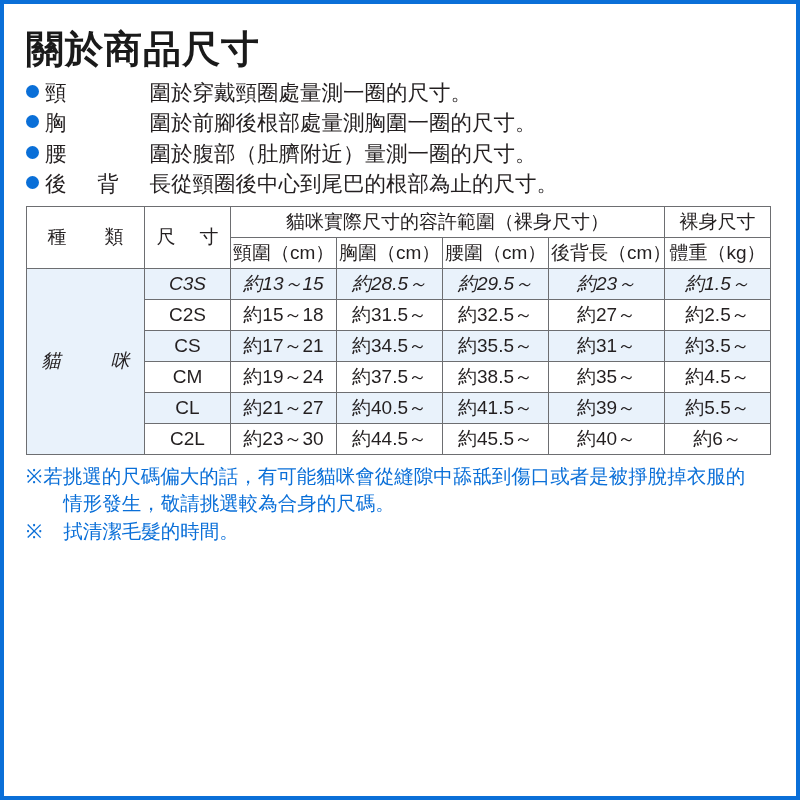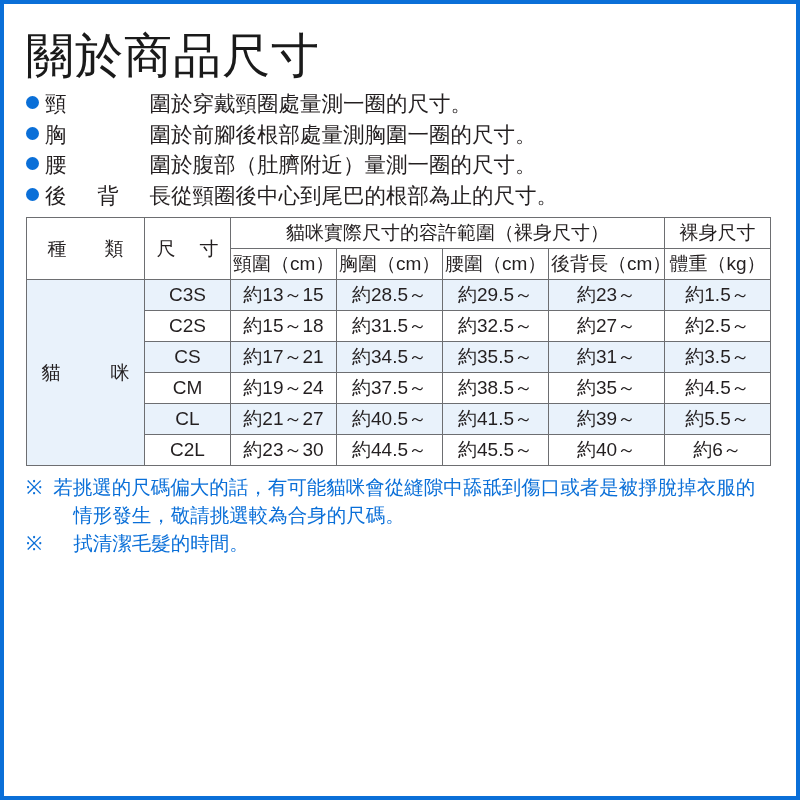--- a/index.html
+++ b/index.html
@@ -22,22 +22,22 @@
     border: 4px solid #0a6fd8;
     background: #ffffff;
   }
   .inner {
     position: absolute;
     left: 0; top: 0; right: 0; bottom: 0;
     padding: 14px 18px 0 18px;
     box-sizing: border-box;
   }
   .title {
-    font-size: 48px;
-    font-weight: normal;
+    font-size: 38px;
+    font-weight: bold;
     letter-spacing: 1px;
     line-height: 1.15;
     margin: 10px 0 6px 4px;
     color: #1a1a1a;
   }
   .bullets {
     margin: 0 0 6px 4px;
   }
   .bullet-row {
     display: flex;
@@ -112,20 +112,21 @@
     width: 76px;
     justify-content: space-between;
   }
   .spread-cat {
     display: inline-flex;
     width: 88px;
     justify-content: space-between;
   }
   .thick-top td {
     border-top: 3px solid #404041;
+    font-style: italic;
   }
   .row-alt td {
     background: #e9f2fb;
   }
   .cat-cell {
     font-size: 21px;
     color: #0a6fd8;
   }
   .code-cell {
     font-size: 20px;
@@ -139,21 +140,20 @@
   .note {
     display: flex;
     align-items: flex-start;
   }
   .note .mark {
     flex: 0 0 auto;
     margin-right: 1px;
   }
   .note .txt {
     display: block;
-    margin-left: 10px;
   }
   .note .txt .l2 {
     display: block;
     margin-left: 20px;
     font-family: Liberation Serif, serif;
   }
 </style>
 </head>
 <body>
 

